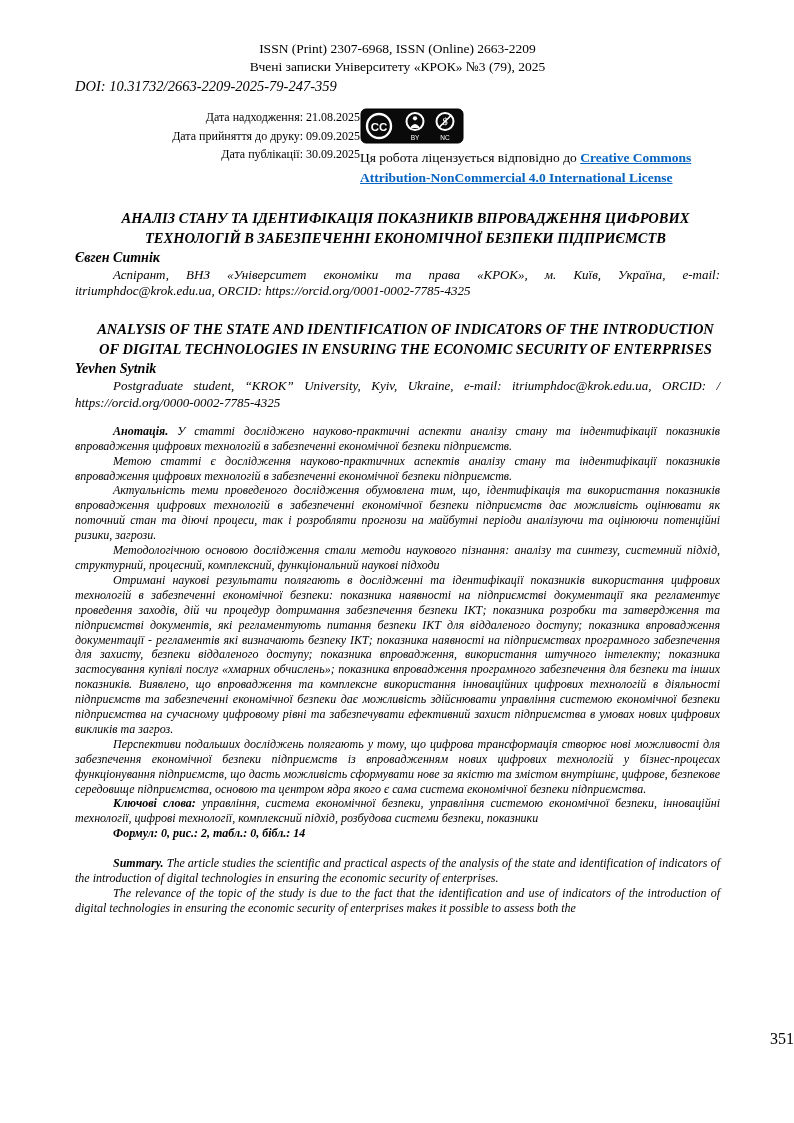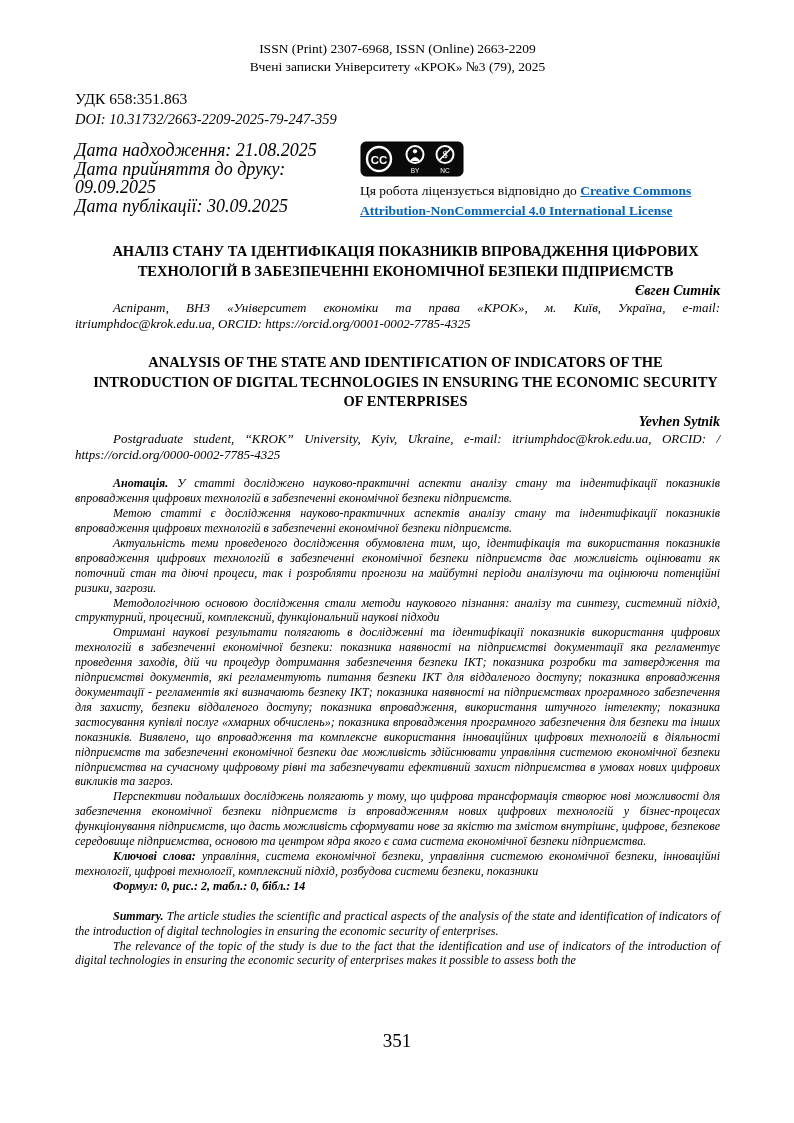--- a/index.html
+++ b/index.html
@@ -8,47 +8,46 @@
     width:794px;height:1123px;
     background:#ffffff;color:#000;
     font-family:"Liberation Serif","DejaVu Serif",serif;
     overflow:hidden;
   }
   .content{padding:40px 74px 0 75px;}
   .journal-header{text-align:center;font-size:13.5px;line-height:18px;}
   .udk{margin-top:13px;font-size:15.5px;line-height:20px;}
   .doi{font-size:14.5px;line-height:20px;font-style:italic;}
   .meta-row{display:flex;margin-top:12px;align-items:flex-start;}
-  .dates{width:285px;flex:none;font-style:italic;font-size:18px;line-height:18.5px;}
+  .dates{width:285px;flex:none;font-size:12px;line-height:18.5px;text-align:right;}
   .license{flex:1;font-size:13.5px;line-height:19.5px;}
   .cc-badge{display:block;margin:0 0 4px 0;}
   .license-link{color:#0563C1;text-decoration:underline;cursor:pointer;}
-  .title{margin:22px 0 0 16px;text-align:center;font-weight:bold;font-size:14.5px;line-height:19.5px;}
+  .title{margin:22px 0 0 16px;text-align:center;font-weight:bold;font-size:14.5px;line-height:19.5px;font-style:italic;}
   .title-en{margin-top:21px;}
-  .author{margin-top:1px;text-align:right;font-weight:bold;font-style:italic;font-size:14px;line-height:18px;}
+  .author{margin-top:1px;text-align:left;font-weight:bold;font-style:italic;font-size:14px;line-height:18px;}
   .affil{font-style:italic;font-size:13px;line-height:16.2px;text-align:justify;text-indent:38px;}
   .abstract{margin-top:13px;font-style:italic;font-size:12px;line-height:14.9px;text-align:justify;}
   .abstract p{margin:0;text-indent:38px;}
   .lead{font-weight:bold;}
   .formulas{font-weight:bold;}
   .summary-start{margin-top:15px !important;}
-  .page-number{position:absolute;top:1030px;left:0;width:100%;text-align:center;font-size:19px;}
+  .page-number{position:absolute;top:1030px;left:0;width:100%;text-align:right;font-size:16px;}
 </style>
 </head>
 <body>
 
 <div class="page">
   <div class="content">
 
     <div class="journal-header">
       <div>ISSN (Print) 2307-6968, ISSN (Online) 2663-2209</div>
       <div>Вчені записки Університету «КРОК» №3 (79), 2025</div>
     </div>
 
-    <div class="udk">УДК 658:351.863</div>
     <div class="doi">DOI: 10.31732/2663-2209-2025-79-247-359</div>
 
     <div class="meta-row">
       <div class="dates">
         <div>Дата надходження: 21.08.2025</div>
         <div>Дата прийняття до друку: 09.09.2025</div>
         <div>Дата публікації: 30.09.2025</div>
       </div>
       <div class="license">
         <svg class="cc-badge" width="104" height="36" viewBox="0 0 104 36" aria-hidden="true">

